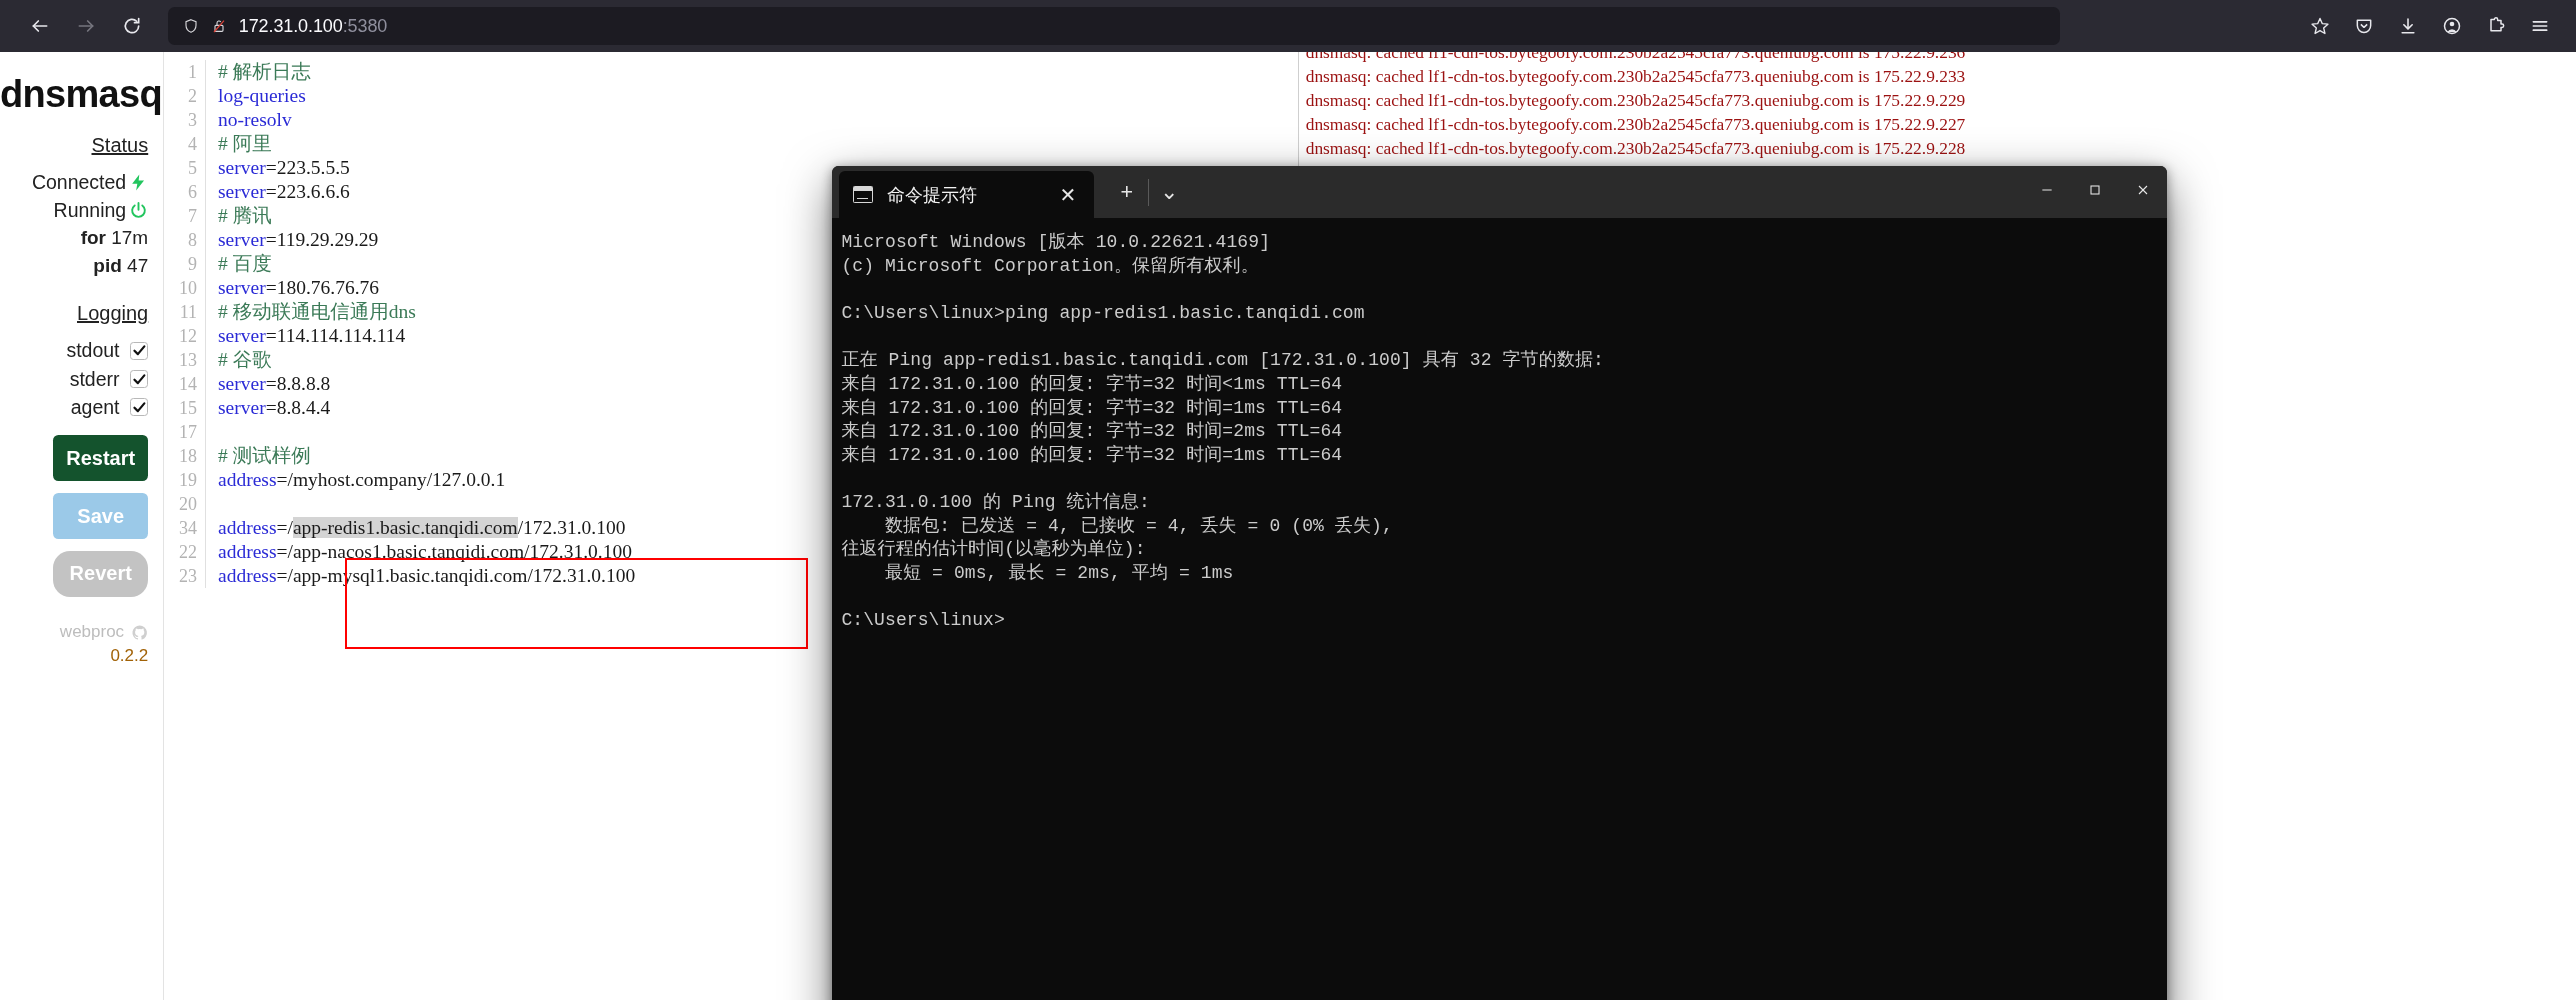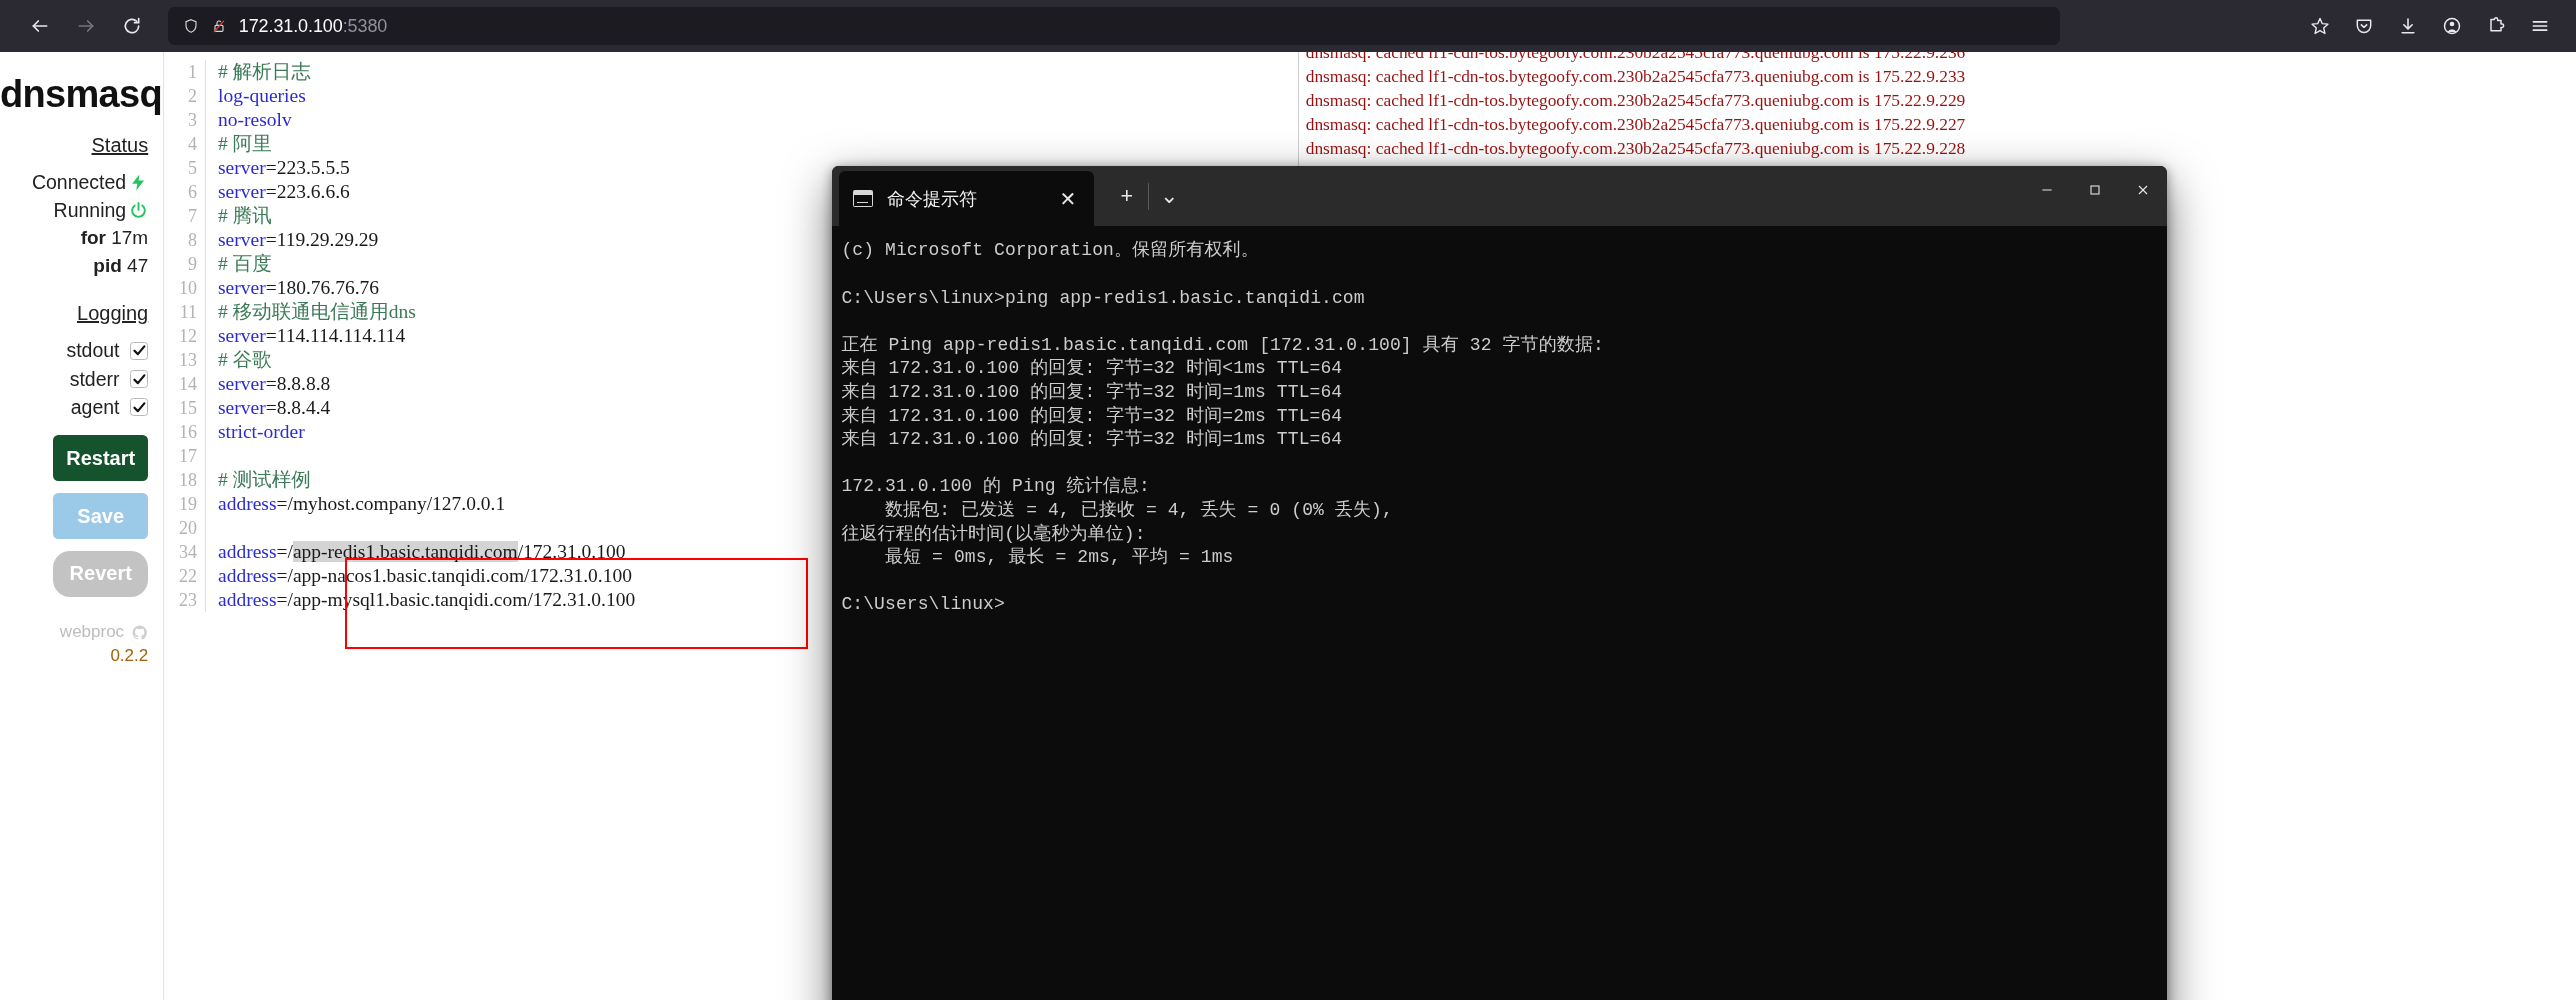--- a/index.html
+++ b/index.html
@@ -222,21 +222,21 @@
   }
   .term-window {
     position: absolute; left: 0; top: 0;
     width: 1335px; height: 865px;
     background: #0c0c0c;
     border-radius: 6.7px;
     box-shadow: 0 17.4px 47px rgba(0,0,0,0.55), 0 2.7px 12px rgba(0,0,0,0.4);
     overflow: hidden;
   }
   .term-titlebar {
-    height: 60px;
+    height: 52px;
     background: #2b2b2b;
     display: flex; align-items: stretch;
     position: relative;
   }
   .term-tab {
     background: #0c0c0c;
     border-radius: 6px 6px 0 0;
     margin: 5.4px 0 0 6.7px;
     padding: 0 13.4px 0 14.8px;
     display: flex; align-items: center; gap: 13.4px;
@@ -477,21 +477,20 @@
         <div class="code-line"><span class="gutter">6</span><span class="code-text"><span class="tok-key">server</span><span class="tok-plain">=223.6.6.6</span></span></div>
         <div class="code-line"><span class="gutter">7</span><span class="code-text"><span class="tok-comment"># 腾讯</span></span></div>
         <div class="code-line"><span class="gutter">8</span><span class="code-text"><span class="tok-key">server</span><span class="tok-plain">=119.29.29.29</span></span></div>
         <div class="code-line"><span class="gutter">9</span><span class="code-text"><span class="tok-comment"># 百度</span></span></div>
         <div class="code-line"><span class="gutter">10</span><span class="code-text"><span class="tok-key">server</span><span class="tok-plain">=180.76.76.76</span></span></div>
         <div class="code-line"><span class="gutter">11</span><span class="code-text"><span class="tok-comment"># 移动联通电信通用dns</span></span></div>
         <div class="code-line"><span class="gutter">12</span><span class="code-text"><span class="tok-key">server</span><span class="tok-plain">=114.114.114.114</span></span></div>
         <div class="code-line"><span class="gutter">13</span><span class="code-text"><span class="tok-comment"># 谷歌</span></span></div>
         <div class="code-line"><span class="gutter">14</span><span class="code-text"><span class="tok-key">server</span><span class="tok-plain">=8.8.8.8</span></span></div>
         <div class="code-line"><span class="gutter">15</span><span class="code-text"><span class="tok-key">server</span><span class="tok-plain">=8.8.4.4</span></span></div>
-        <div class="code-line"><span class="gutter">16</span><span class="code-text"><span class="tok-key">strict-order</span></span></div>
         <div class="code-line"><span class="gutter">17</span><span class="code-text"> </span></div>
         <div class="code-line"><span class="gutter">18</span><span class="code-text"><span class="tok-comment"># 测试样例</span></span></div>
         <div class="code-line"><span class="gutter">19</span><span class="code-text"><span class="tok-key">address</span><span class="tok-plain">=/myhost.company/127.0.0.1</span></span></div>
         <div class="code-line"><span class="gutter">20</span><span class="code-text"> </span></div>
         <div class="code-line"><span class="gutter">34</span><span class="code-text"><span class="tok-key">address</span><span class="tok-plain">=/</span><span class="tok-sel">app-redis1.basic.tanqidi.com</span><span class="tok-plain">/172.31.0.100</span></span></div>
         <div class="code-line"><span class="gutter">22</span><span class="code-text"><span class="tok-key">address</span><span class="tok-plain">=/app-nacos1.basic.tanqidi.com/172.31.0.100</span></span></div>
         <div class="code-line"><span class="gutter">23</span><span class="code-text"><span class="tok-key">address</span><span class="tok-plain">=/app-mysql1.basic.tanqidi.com/172.31.0.100</span></span></div>
       </div>
     <div class="red-box"></div>
   </section>
@@ -540,20 +539,21 @@
         </span>
         <span class="wbtn">
           <svg viewBox="0 0 24 24" stroke="#e8e8e8" stroke-width="1.6">
               <line x1="6" y1="6" x2="18" y2="18"></line>
               <line x1="18" y1="6" x2="6" y2="18"></line>
             </svg>
         </span>
       </div>
     </div>
     <div class="term-body" id="term-body">
+        <div class="term-line">Microsoft Windows [版本 10.0.22621.4169]</div>
         <div class="term-line">(c) Microsoft Corporation。保留所有权利。</div>
         <div class="term-line blank"> </div>
         <div class="term-line">C:\Users\linux&gt;ping app-redis1.basic.tanqidi.com</div>
         <div class="term-line blank"> </div>
         <div class="term-line">正在 Ping app-redis1.basic.tanqidi.com [172.31.0.100] 具有 32 字节的数据:</div>
         <div class="term-line">来自 172.31.0.100 的回复: 字节=32 时间&lt;1ms TTL=64</div>
         <div class="term-line">来自 172.31.0.100 的回复: 字节=32 时间=1ms TTL=64</div>
         <div class="term-line">来自 172.31.0.100 的回复: 字节=32 时间=2ms TTL=64</div>
         <div class="term-line">来自 172.31.0.100 的回复: 字节=32 时间=1ms TTL=64</div>
         <div class="term-line blank"> </div>

